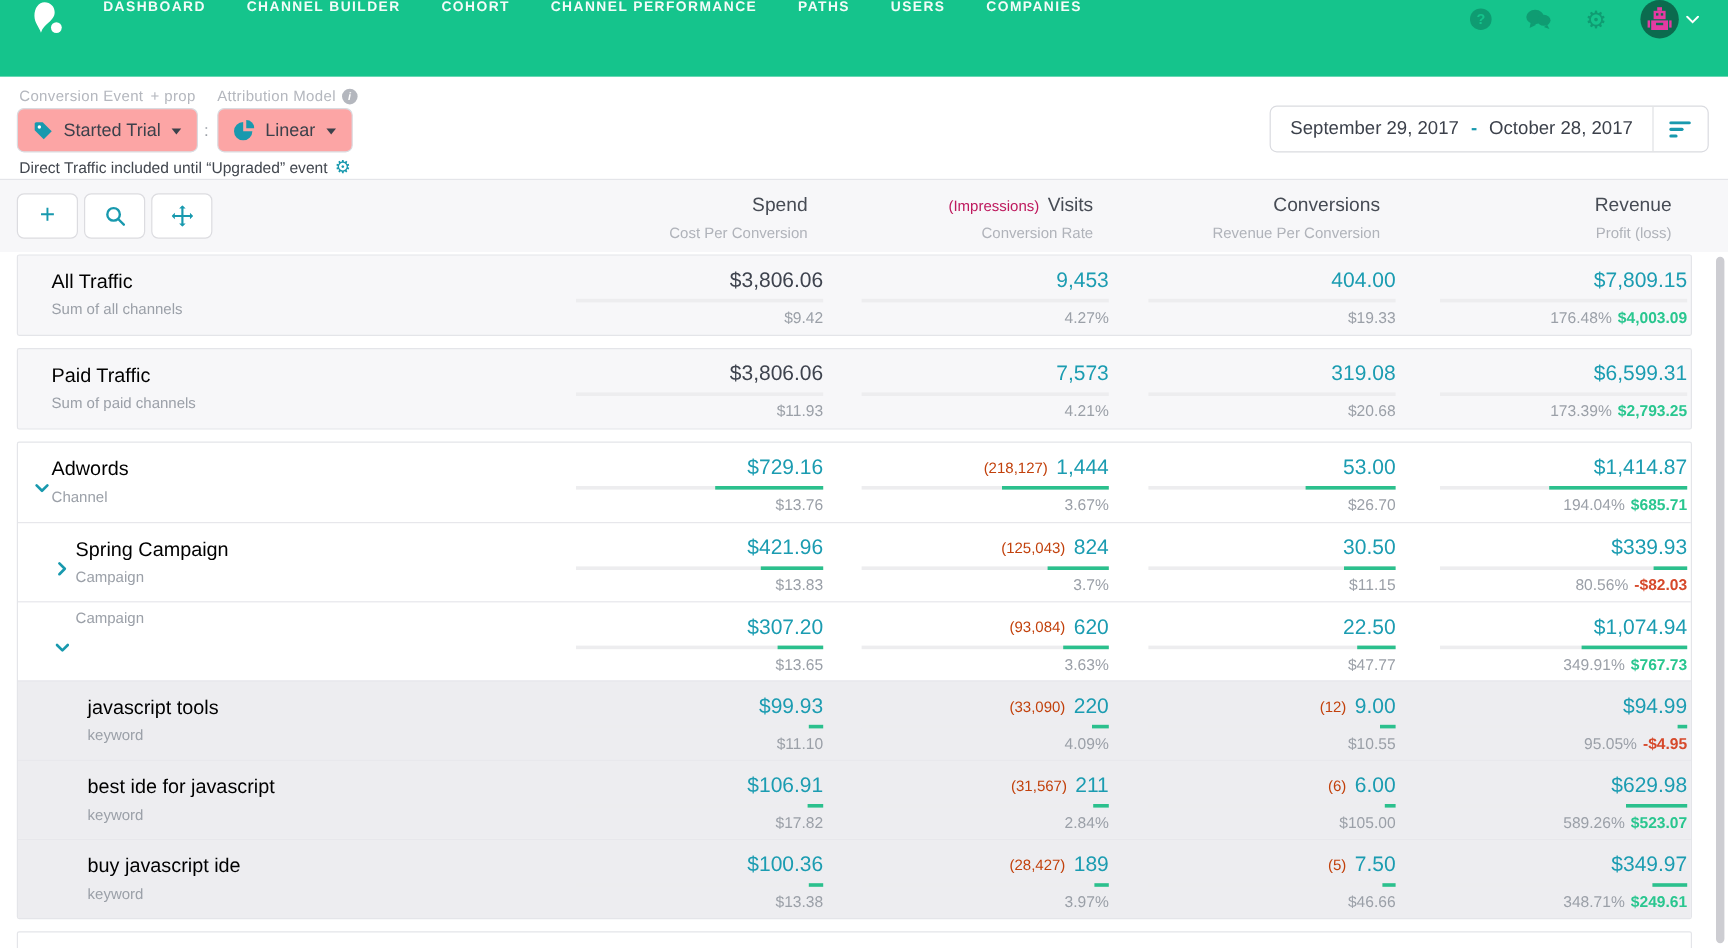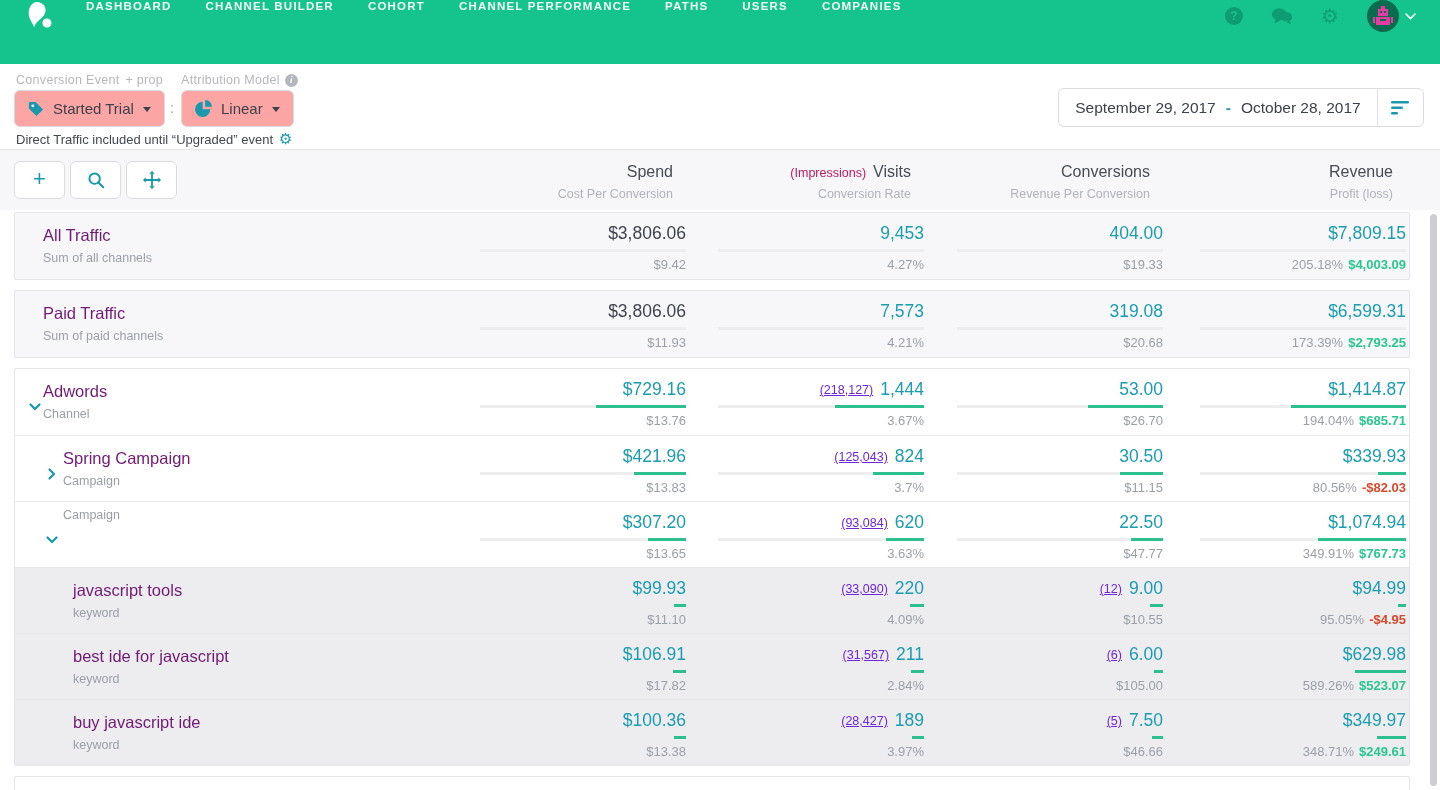--- a/index.html
+++ b/index.html
@@ -53,33 +53,33 @@
 
   .cards { position:relative; }
   .card { margin:0 30px 10px 14px; border:1px solid #E4E5E9; border-radius:2px; background:#fff; }
   .card.first { margin-top:2px; }
   .card.summary { background:#F7F7F9; }
 
   .row { position:relative; height:66px; }
   .row + .row { border-top:1px solid #E7E7EB; }
   .row.bg-kw { background:#EDEDF0; }
 
-  .row-title { font-size:16.5px; color:#701a75; padding-top:13px; }
+  .row-title { font-size:16.5px; color:#000000; padding-top:13px; }
   .row-sub { font-size:12.5px; color:#9BA0A8; margin-top:6px; }
   .lv0 .rh-text { padding-left:28px; } .lv1 .rh-text { padding-left:48px; } .lv2 .rh-text { padding-left:58px; }
   .chev { position:absolute; top:31px; color:#1899AE; width:14px; height:14px; cursor:pointer; }
   .lv0 .chev { left:13px; } .lv1 .chev { left:30px; }
   .chev svg { width:14px; height:14px; display:block; }
   .chev.right svg { transform:rotate(-90deg); }
 
   .cell { position:absolute; width:250px; text-align:right; top:0; }
   .c-spend { right:723px; } .c-visits { right:485px; } .c-conv { right:246px; } .c-rev { right:3px; }
   .cell-main { font-size:17.5px; color:#1B9CB1; padding-top:10px; font-weight:500; }
   .cell-main.dark { color:#3E434E; font-weight:400; }
-  .cell-main .paren { font-size:12.5px; color:#6d28d9; font-weight:400; margin-right:7px; position:relative; top:-1px;text-decoration:underline; }
+  .cell-main .paren { font-size:12.5px; color:#c2410c; font-weight:400; margin-right:7px; position:relative; top:-1px; }
   .track { position:relative; height:3px; width:206px; margin:5px 0 5px auto; background:#EDEDEF; }
   .track i { position:absolute; right:0; top:0; bottom:0; background:#2BC08D; }
   .cell-sub { font-size:13px; color:#9BA0A8; }
   .cell-sub .profit { font-weight:700; margin-left:5px; }
   .cell-sub .profit.pos { color:#29C68F; }
   .cell-sub .profit.neg { color:#D6492B; }
 
   .scrollthumb { position:absolute; right:3px; top:214px; width:7px; height:572px; border-radius:4px; background:#CDCDD2; }
 </style>
 </head>
@@ -252,21 +252,21 @@
             </div>
     <div class="cell-sub">$19.33</div>
   </div>
           <div class="cell c-rev">
     <div class="cell-main">
       <span class="val">$7,809.15</span>
     </div>
     <div class="track">
               <i style="width: 0px;"></i>
             </div>
-    <div class="cell-sub"><span class="pct">205.18%</span><span class="profit pos">$4,003.09</span></div>
+    <div class="cell-sub"><span class="pct">176.48%</span><span class="profit pos">$4,003.09</span></div>
   </div>
         </div>
       </div>
     <div class="card summary">
         <div class="row lv0">
 
     <div class="rh-text">
       <div class="row-title">Paid Traffic</div>
       <div class="row-sub">Sum of paid channels</div>
     </div>

